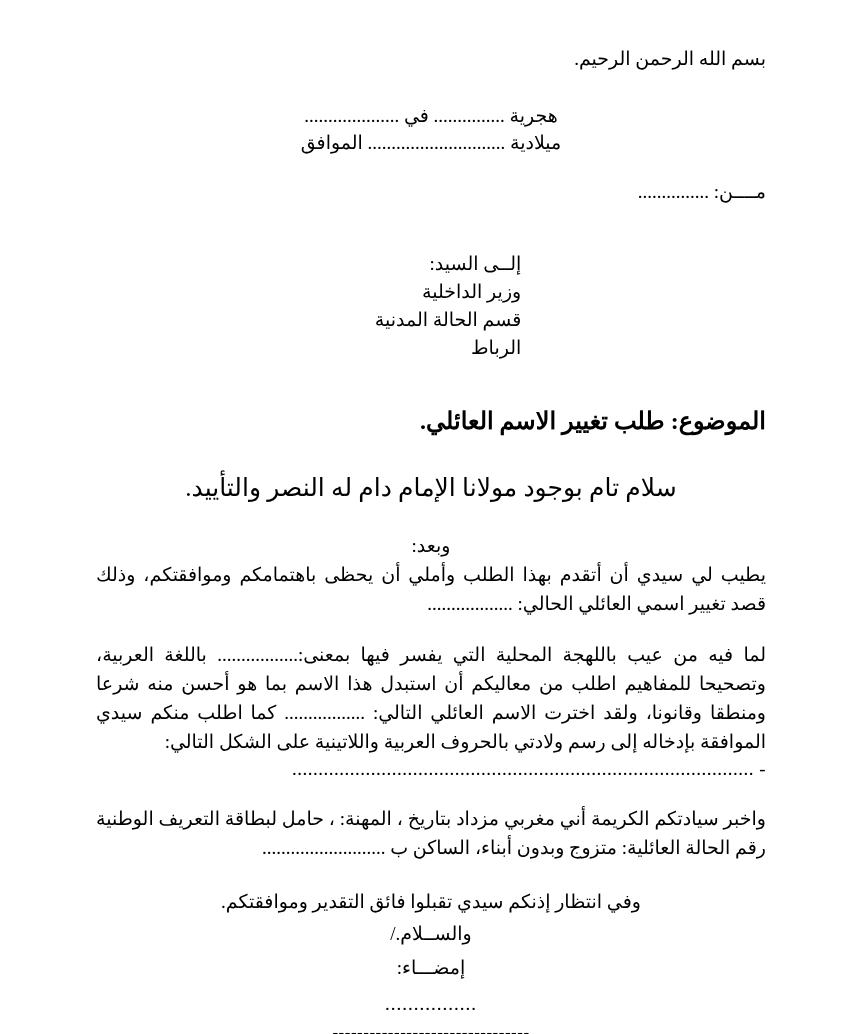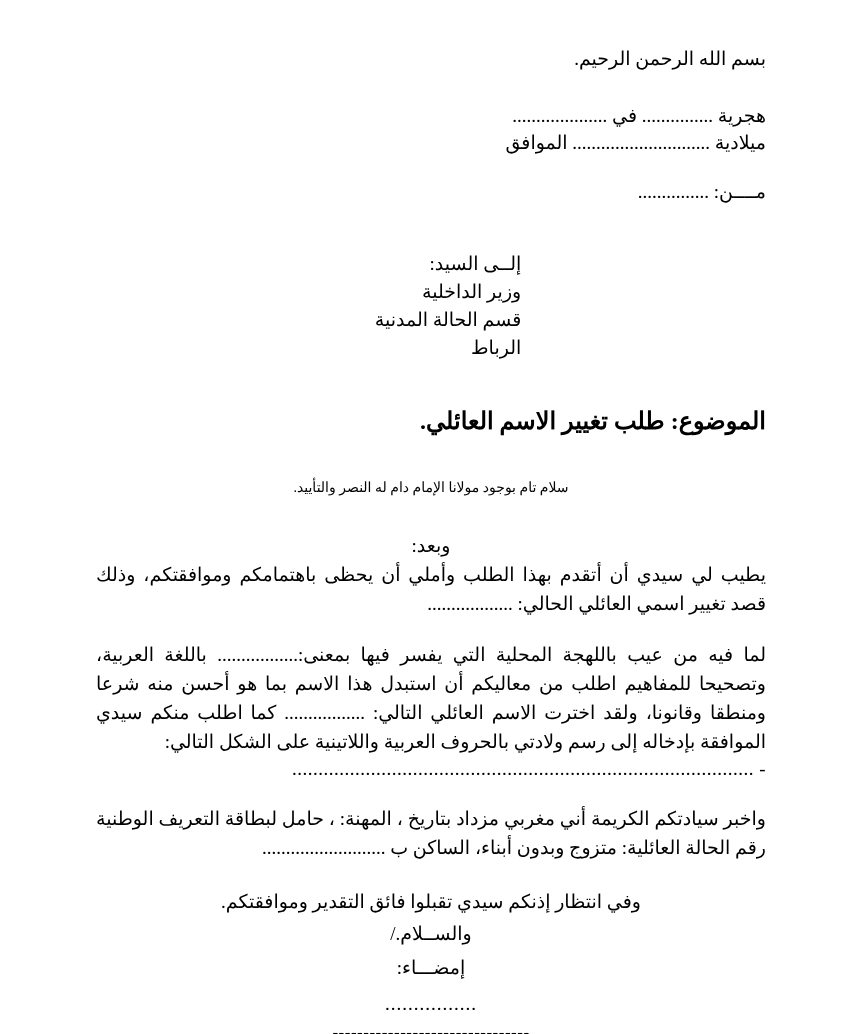--- a/index.html
+++ b/index.html
@@ -44,21 +44,21 @@
 
   
   .date-block {
     margin-top: 30px;
     text-align: left;
     direction: rtl;
   }
   .date-block .line {
     font-size: 19px;
     line-height: 27px;
-    text-align: right;
+    text-align: center;
   }
 
   
   .from-row {
     margin-top: 22px;
     text-align: right;
   }
   .from-row .line {
     display: inline-block;
   }
@@ -86,21 +86,21 @@
     font-weight: bold;
     font-size: 24px;
     line-height: 30px;
     letter-spacing: 0;
   }
 
   
   .salutation {
     margin-top: 38px;
     text-align: center;
-    font-size: 14px;
+    font-size: 25px;
     line-height: 28px;
   }
 
   
   .body-block {
     margin-top: 30px;
   }
   .para {
     font-size: 19px;
     line-height: 29px;

